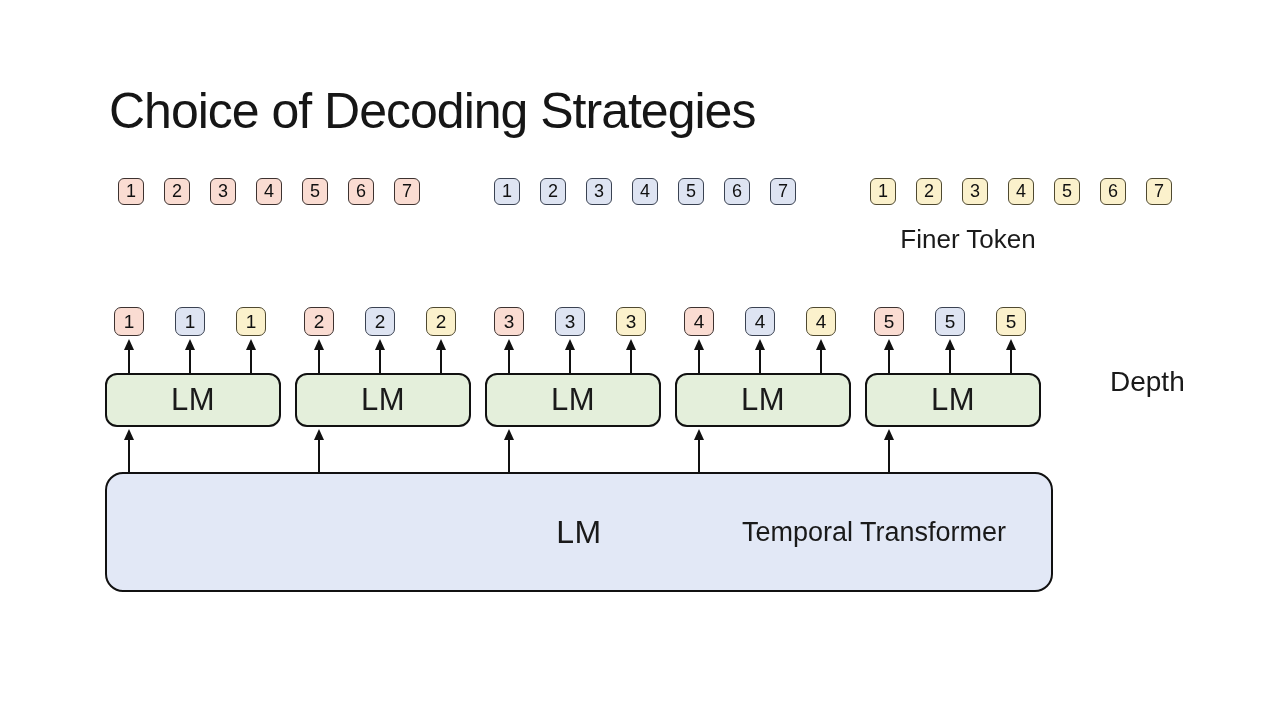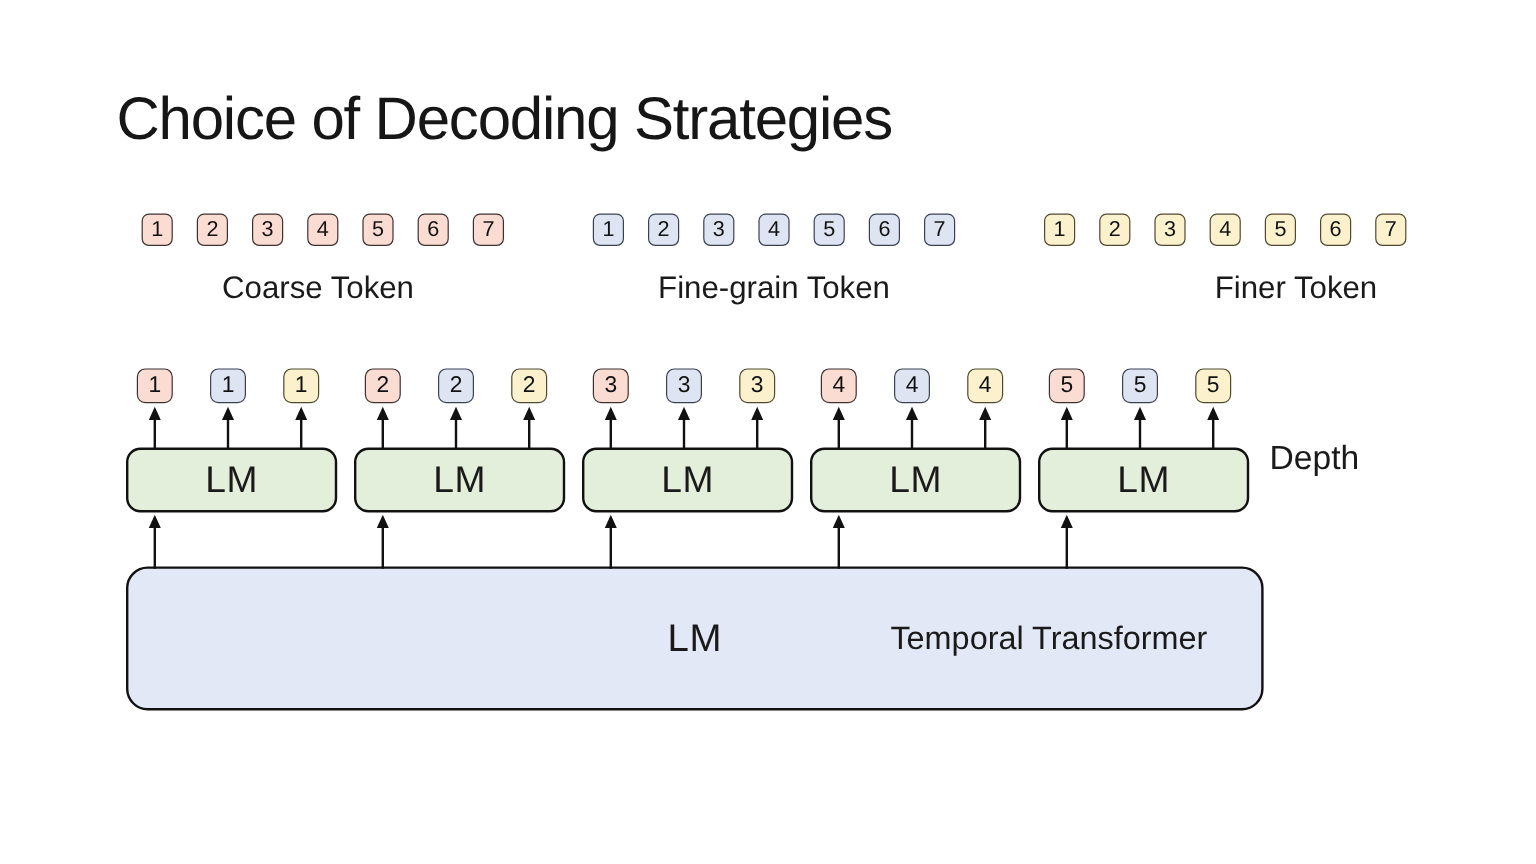--- a/index.html
+++ b/index.html
@@ -1,21 +1,21 @@
 <!DOCTYPE html>
 <html style="--coarse-fill: #fadcd2; --coarse-border: #3d3230; --fine-fill: #dee4f2; --fine-border: #3a4252; --finer-fill: #fbf1cc; --finer-border: #4f4930; --lm-fill: #e4efdb; --lm-border: #111111; --temporal-fill: #e2e8f6; --temporal-border: #111111;"><head>
 <meta charset="utf-8">
 <style>
   html,body{margin:0;padding:0;background:#888;}
   .slide{
     position:relative;width:1280px;height:720px;background:#ffffff;
     font-family:"Liberation Sans", sans-serif;color:#1a1a1a;overflow:hidden;
   }
   .title{
-    position:absolute;left:97px;top:70px;margin:0;
+    position:absolute;left:97px;top:70px;margin:12px;
     font-size:50px;line-height:58px;font-weight:300;letter-spacing:-1px;color:#161616;
   }
   .row-label{
     position:absolute;top:224px;transform:translateX(-50%);
     font-size:26px;white-space:nowrap;color:#1a1a1a;
   }
   .token{
     position:absolute;box-sizing:border-box;display:flex;align-items:center;justify-content:center;
     border:1.6px solid #333;background:#eee;color:#111;
   }
@@ -35,44 +35,42 @@
   }
   .t-lm{
     position:absolute;left:50%;top:50%;transform:translate(-50%,-50%);
     font-size:32px;letter-spacing:0.5px;
   }
   .t-name{
     position:absolute;left:635px;top:50%;transform:translateY(-50%);
     font-size:27px;white-space:nowrap;
   }
   .depth-label{
-    position:absolute;left:1058px;top:362px;font-size:28px;line-height:39px;white-space:nowrap;
+    position:absolute;left:1110px;top:362px;font-size:28px;line-height:39px;white-space:nowrap;
   }
   .links{
     position:absolute;right:41px;top:651px;text-align:right;
     font-size:20px;line-height:28px;color:#1c1c1c;
   }
   .arrow-head{
     position:absolute;width:0;height:0;
     border-left:5.5px solid transparent;border-right:5.5px solid transparent;
     border-bottom:11px solid #111;
   }
   .arrow-shaft{position:absolute;width:2.6px;background:#111;}
   #diagram{position:absolute;inset:0;}
 </style>
 </head>
 <body>
 
 <div class="slide">
 
   <h1 class="title">Choice of Decoding Strategies</h1>
 
-  <div class="row-label" style="left:265px">Coarse Token</div>
-  <div class="row-label" style="left:645px">Fine-grain Token</div>
-  <div class="row-label" style="left:1080px">Finer Token</div>
+  <div class="row-label" style="left:968px">Finer Token</div>
 
   <div class="depth-label">
     <div>Depth</div>
   </div>
 
   <div class="temporal-box">
     <span class="t-lm">LM</span>
     <span class="t-name">Temporal Transformer</span>
   </div>
 

